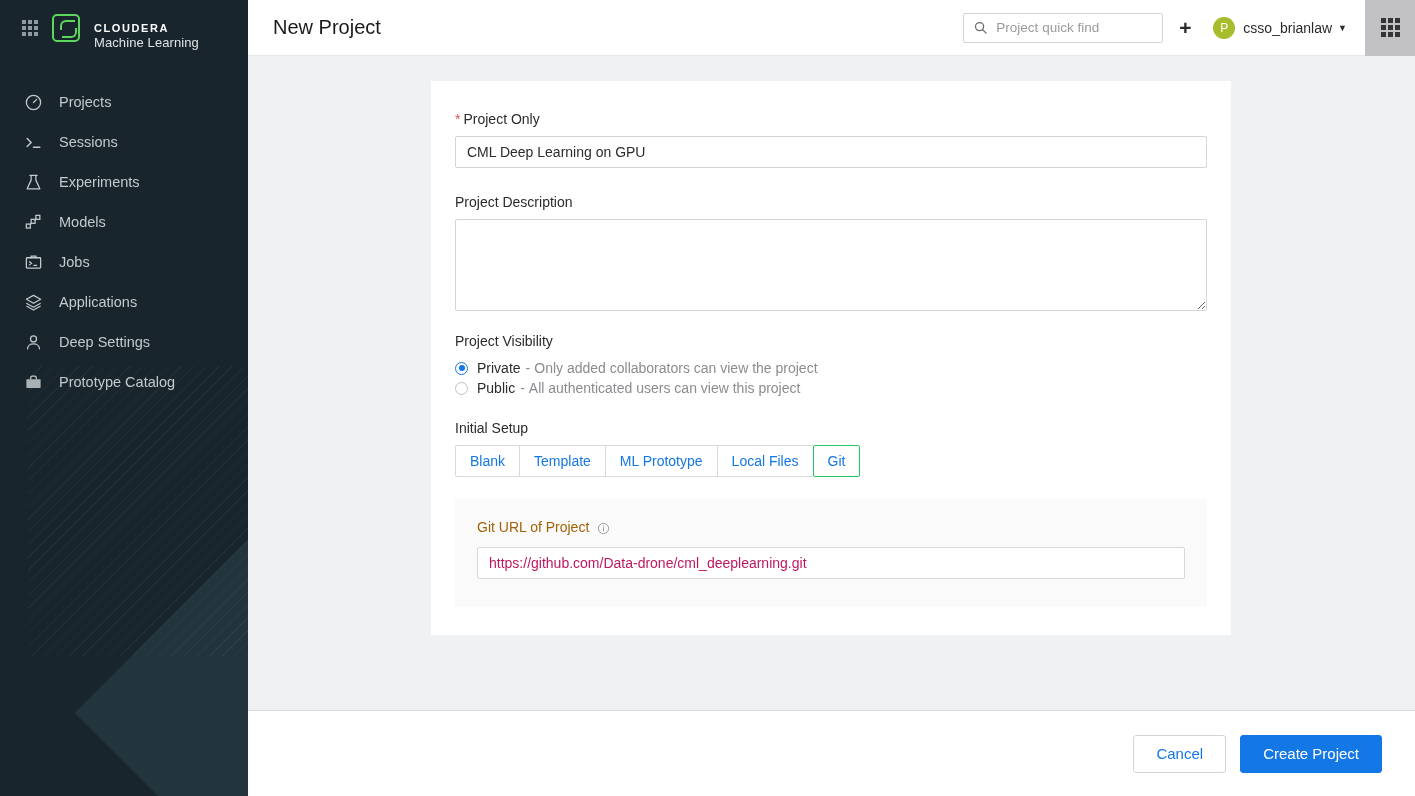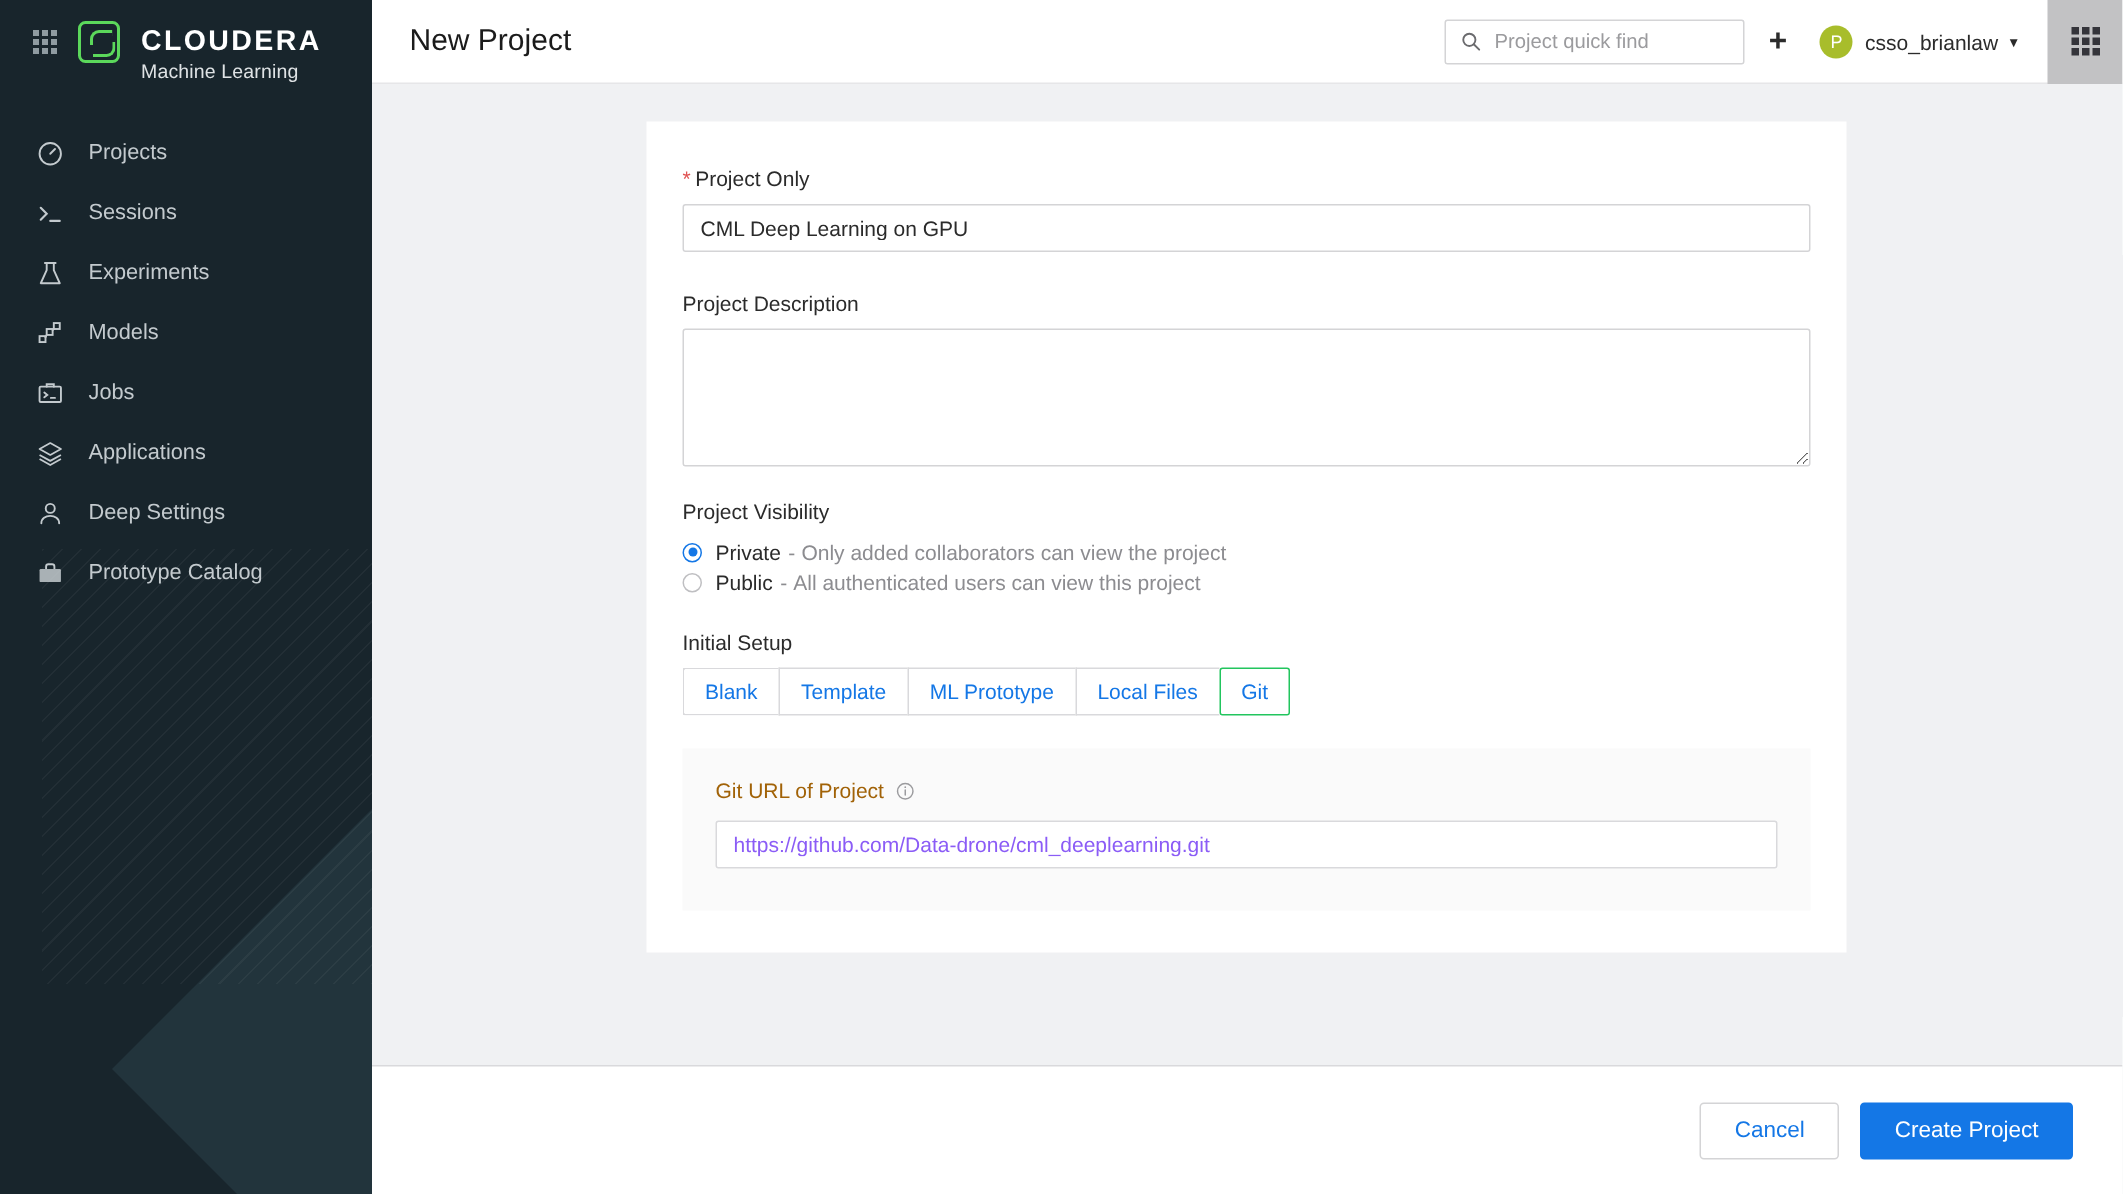--- a/index.html
+++ b/index.html
@@ -63,21 +63,21 @@
     border-top-left-radius: 6px;
   }
   .brand-logo::after {
     content: ""; position: absolute; left: 8px; top: 12px;
     width: 13px; height: 8px;
     border: 2px solid #5bd85b; border-top: none; border-left: none;
     border-bottom-right-radius: 6px;
   }
   .brand-text { line-height: 1.18; }
   .brand-top {
-    color: #ffffff; font-size: 19px; font-weight: bold; letter-spacing: 1.6px; margin-top: 16px;
+    color: #ffffff; font-size: 11px; font-weight: bold; letter-spacing: 1.6px; margin-top: 16px;
   }
   .brand-bottom { color: #dfe3e5; font-size: 13px; letter-spacing: 0.1px; }
 
   .sb-nav { margin-top: 26px; }
   .sb-item {
     display: flex; align-items: center; gap: 16px;
     height: 40px; padding-left: 24px;
     color: #c3cace; font-size: 14.5px; cursor: pointer;
   }
   .sb-ico { width: 19px; height: 19px; flex: 0 0 19px; color: #c3cace;
@@ -207,21 +207,21 @@
 
   .git-panel {
     margin-top: 22px; width: 752px; background: #fafafa;
     padding: 20px 22px 28px 22px;
   }
   .git-label-row { display: flex; align-items: center; gap: 8px; margin-bottom: 12px; }
   .git-label { font-size: 14px; color: #a16207; }
   .info-ico { width: 13px; height: 13px; color: #9b9b9e; }
   .git-input {
     width: 708px; height: 32px; border: 1px solid #d9d9dc; border-radius: 2px;
-    font-size: 14px; color: #8b5cf6; padding: 0 11px; background: #fff;
+    font-size: 14px; color: #be185d; padding: 0 11px; background: #fff;
     font-family: "Liberation Sans", sans-serif;
   }
 
   .footer {
     position: absolute; left: 0; bottom: 0;
     width: 1167px; height: 86px; background: #ffffff;
     border-top: 1px solid #d9d9dc;
     display: flex; align-items: center; justify-content: flex-end;
     gap: 14px; padding-right: 33px;
   }

